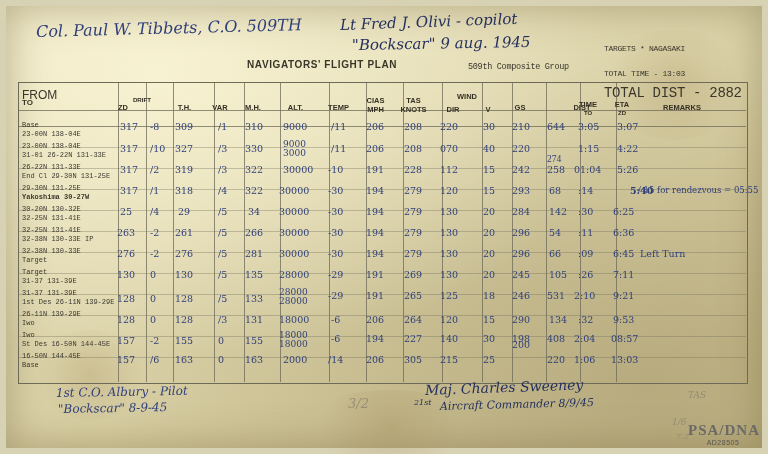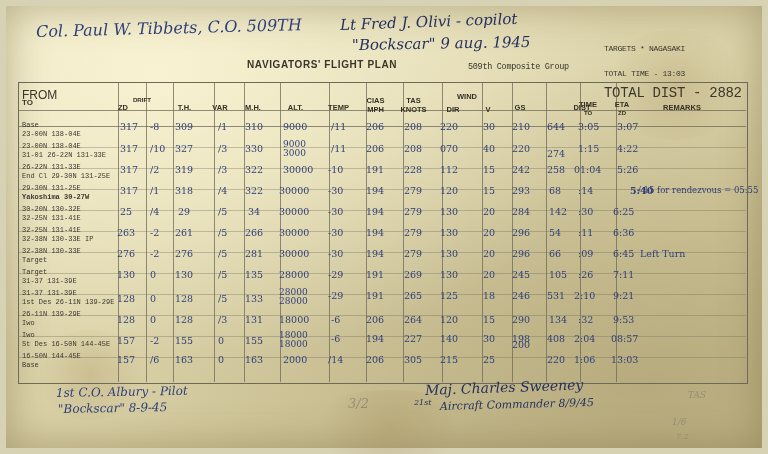--- a/index.html
+++ b/index.html
@@ -196,21 +196,21 @@
   <div class="cellh" style="left:218px;top:143px;">/3</div>
   <div class="cellh" style="left:245px;top:143px;">330</div>
   <div class="cellh" style="left:283px;top:140px;line-height:9px;font-size:9px;white-space:pre;">9000
 3000</div>
   <div class="cellh" style="left:331px;top:143px;">/11</div>
   <div class="cellh" style="left:366px;top:143px;">206</div>
   <div class="cellh" style="left:404px;top:143px;">208</div>
   <div class="cellh" style="left:440px;top:143px;">070</div>
   <div class="cellh" style="left:483px;top:143px;">40</div>
   <div class="cellh" style="left:512px;top:143px;">220</div>
-  <div class="cellh" style="left:547px;top:148px;">274</div>
+  <div class="cellh" style="left:547px;top:154px;font-family:Liberation Serif, serif;">274</div>
   <div class="cellh" style="left:578px;top:143px;">1:15</div>
   <div class="cellh" style="left:617px;top:143px;">4:22</div>
 
   <div class="rowtxt" style="left:22px;top:163px;">26-22N 131-33E</div>
   <div class="rowtxt" style="left:22px;top:172px;">End Cl 29-30N 131-25E</div>
   <div class="cellh" style="left:120px;top:164px;">317</div>
   <div class="cellh" style="left:150px;top:164px;">/2</div>
   <div class="cellh" style="left:175px;top:164px;">319</div>
   <div class="cellh" style="left:218px;top:164px;">/3</div>
   <div class="cellh" style="left:245px;top:164px;">322</div>
@@ -396,13 +396,17 @@
 
   <div class="hand ink-dark" style="left:425px;top:382px;font-size:14px;transform:rotate(-2deg);">Maj. Charles Sweeney</div>
   <div class="hand ink-dark" style="left:440px;top:400px;font-size:11px;transform:rotate(-1.5deg);">Aircraft Commander  8/9/45</div>
   <div class="hand ink-dark" style="left:414px;top:398px;font-size:8px;">21st</div>
 
   <div class="hand faint" style="left:348px;top:396px;font-size:13px;">3/2</div>
   <div class="hand faint" style="left:688px;top:390px;font-size:9px;">TAS</div>
   <div class="hand faint" style="left:672px;top:417px;font-size:9px;">1/6</div>
   <div class="hand faint" style="left:676px;top:432px;font-size:8px;">7.2</div>
 
+  <div class="psa">
+    <div class="logo">PSA/DNA</div>
+    <div class="num">AD28505</div>
+  </div>
 </div>
 
 </body></html>

